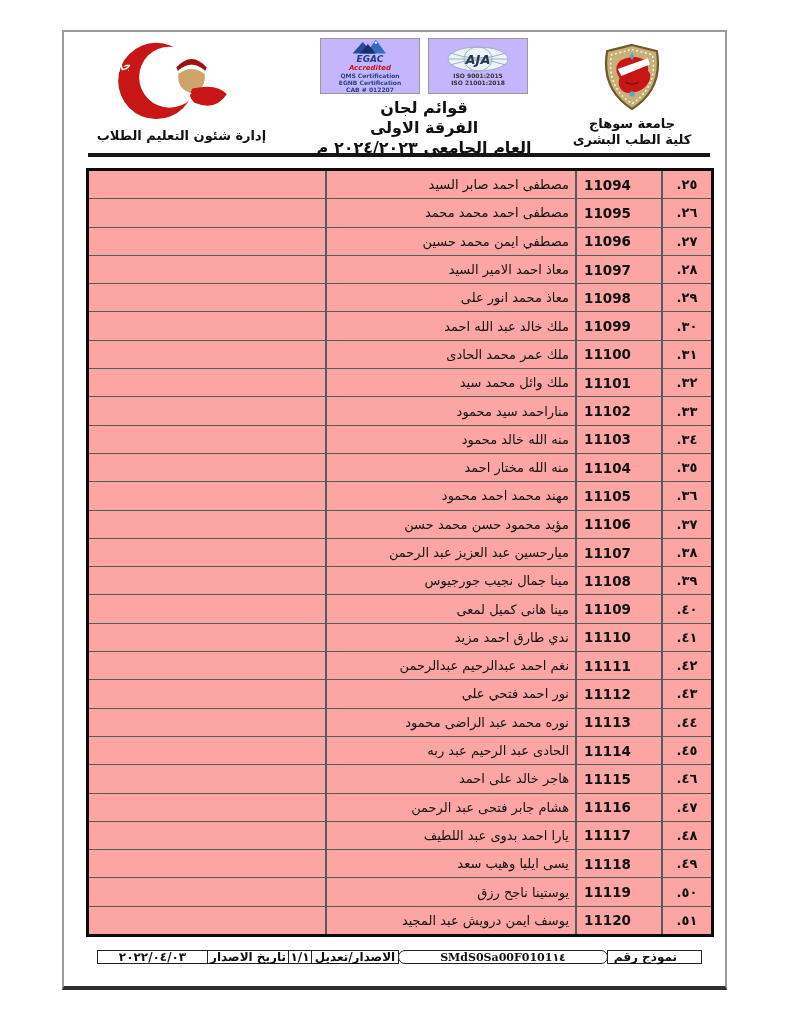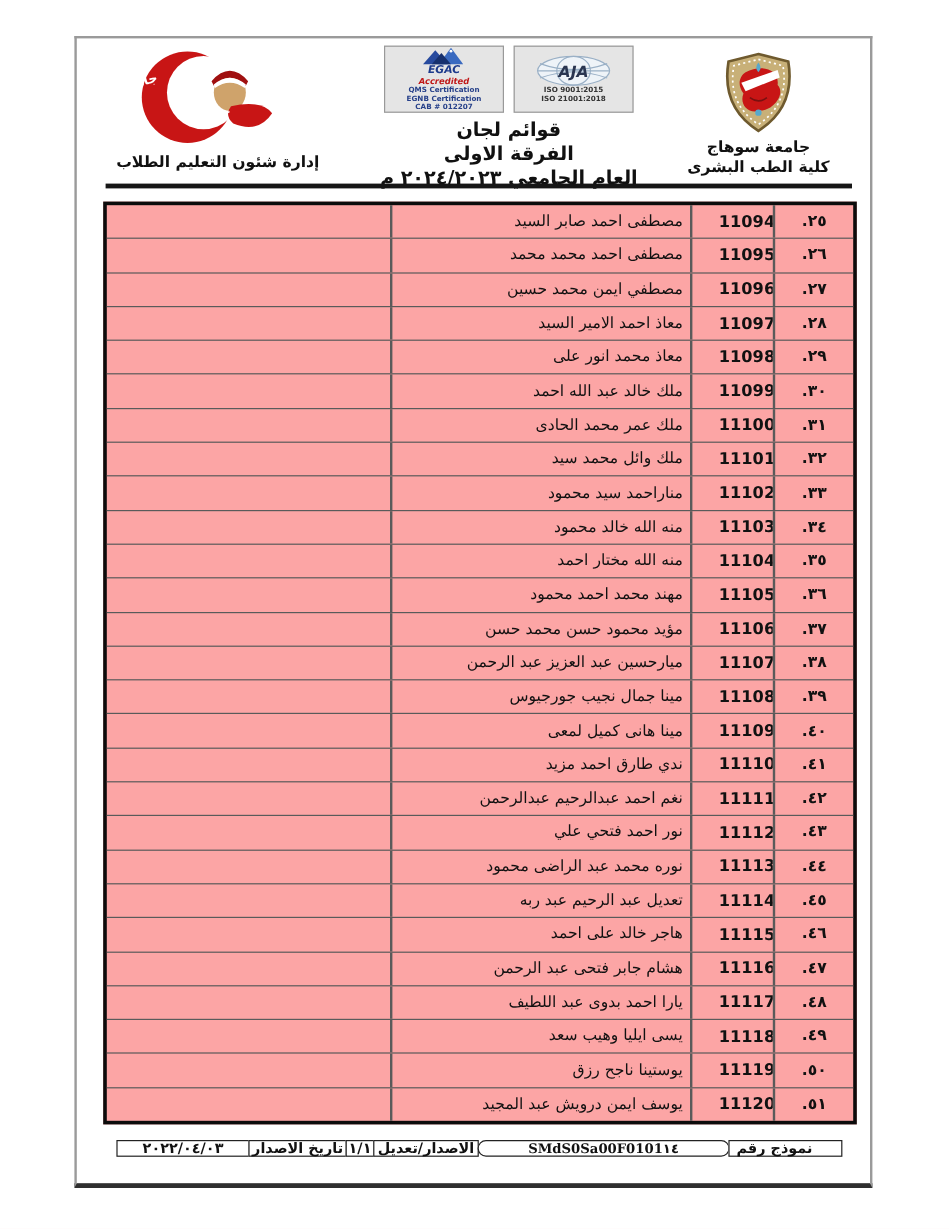--- a/index.html
+++ b/index.html
@@ -6,40 +6,40 @@
   body{width:791px;height:1024px;position:relative;font-family:"DejaVu Sans",sans-serif;color:#111;}
   .frame{position:absolute;left:62px;top:30px;width:665px;height:960px;box-sizing:border-box;
          border:2px solid #9a9a9a;border-bottom:4px solid #2f2f2f;background:#fff;}
   
   .hdr{position:relative;height:122px;}
   .hdr-right{position:absolute;right:18px;top:10px;width:150px;text-align:center;}
   .hdr-right .brand-line{font-weight:bold;font-size:13px;line-height:16px;direction:rtl;}
   .hdr-center{position:absolute;left:250px;top:6px;width:220px;text-align:center;}
   .acc-row{display:flex;justify-content:center;gap:8px;}
   .acc-box{border:1px solid #999;width:100px;height:56px;box-sizing:border-box;
-           display:flex;flex-direction:column;align-items:center;justify-content:center;background:#e5e5e5;}
+           display:flex;flex-direction:column;align-items:center;justify-content:center;background:#c4b5fd;}
   .egac-word{font-size:9px;font-weight:bold;font-style:italic;color:#1c3a8c;line-height:9px;}
   .egac-sub{font-size:7px;font-weight:bold;font-style:italic;color:#c01818;line-height:8px;}
   .tiny{font-size:6px;line-height:7px;color:#27418a;font-weight:bold;white-space:nowrap;}
   .tiny.dark{color:#333;}
   .title{direction:rtl;font-weight:bold;font-size:16px;line-height:19px;margin-top:1px;white-space:nowrap;}
   .title.first{margin-top:4px;}
   .hdr-left{position:absolute;left:20px;top:6px;width:195px;text-align:center;}
   .dept-line{font-weight:bold;font-size:13px;direction:rtl;margin-top:2px;}
   .hdr-rule{position:absolute;top:121px;left:24px;width:622px;height:4px;background:#161616;}
   
   .stable{position:absolute;top:136px;left:22px;width:628px;height:769px;box-sizing:border-box;
           border:3px solid #0c0c0c;display:flex;flex-direction:column;background:#fca5a5;}
   .t-row{flex:1;display:flex;min-height:0;}
   .t-row + .t-row{border-top:1px solid #5a5a5a;}
   .cell{box-sizing:border-box;display:flex;align-items:center;overflow:hidden;}
   .c-empty{width:236px;}
   .c-name{width:250px;border-left:2px solid #5a5a5a;direction:rtl;justify-content:flex-start;
           padding-right:6px;padding-left:3px;font-size:13px;white-space:nowrap;}
-  .c-id{width:69px;border-left:2px solid #5a5a5a;direction:ltr;font-weight:bold;font-size:13.5px;padding-left:22px;}
+  .c-id{width:86px;border-left:2px solid #5a5a5a;direction:ltr;font-weight:bold;font-size:13.5px;padding-left:7px;}
   .c-num{flex:1;border-left:2px solid #5a5a5a;direction:rtl;justify-content:center;
          font-weight:bold;font-size:13px;letter-spacing:1px;}
   
   .footer{position:absolute;top:918px;left:33px;height:14px;display:flex;font-weight:bold;font-size:12px;}
   .f-cell{border:1px solid #222;margin-left:-1px;box-sizing:border-box;display:flex;align-items:center;
           justify-content:center;background:#fff;white-space:nowrap;}
   .f-cell:first-child{margin-left:0;}
   .f-date-val{width:111px;direction:rtl;}
   .f-date-lab{width:82px;direction:rtl;}
   .f-issue-val{width:24px;direction:rtl;}
@@ -235,21 +235,21 @@
         <div class="cell c-num">٤٣.</div>
       </div>
       <div class="t-row">
         <div class="cell c-empty"></div>
         <div class="cell c-name">نوره محمد عبد الراضى محمود</div>
         <div class="cell c-id">11113</div>
         <div class="cell c-num">٤٤.</div>
       </div>
       <div class="t-row">
         <div class="cell c-empty"></div>
-        <div class="cell c-name">تعديل عبد الرحيم عبد ربه</div>
+        <div class="cell c-name">الحادى عبد الرحيم عبد ربه</div>
         <div class="cell c-id">11114</div>
         <div class="cell c-num">٤٥.</div>
       </div>
       <div class="t-row">
         <div class="cell c-empty"></div>
         <div class="cell c-name">هاجر خالد على احمد</div>
         <div class="cell c-id">11115</div>
         <div class="cell c-num">٤٦.</div>
       </div>
       <div class="t-row">

